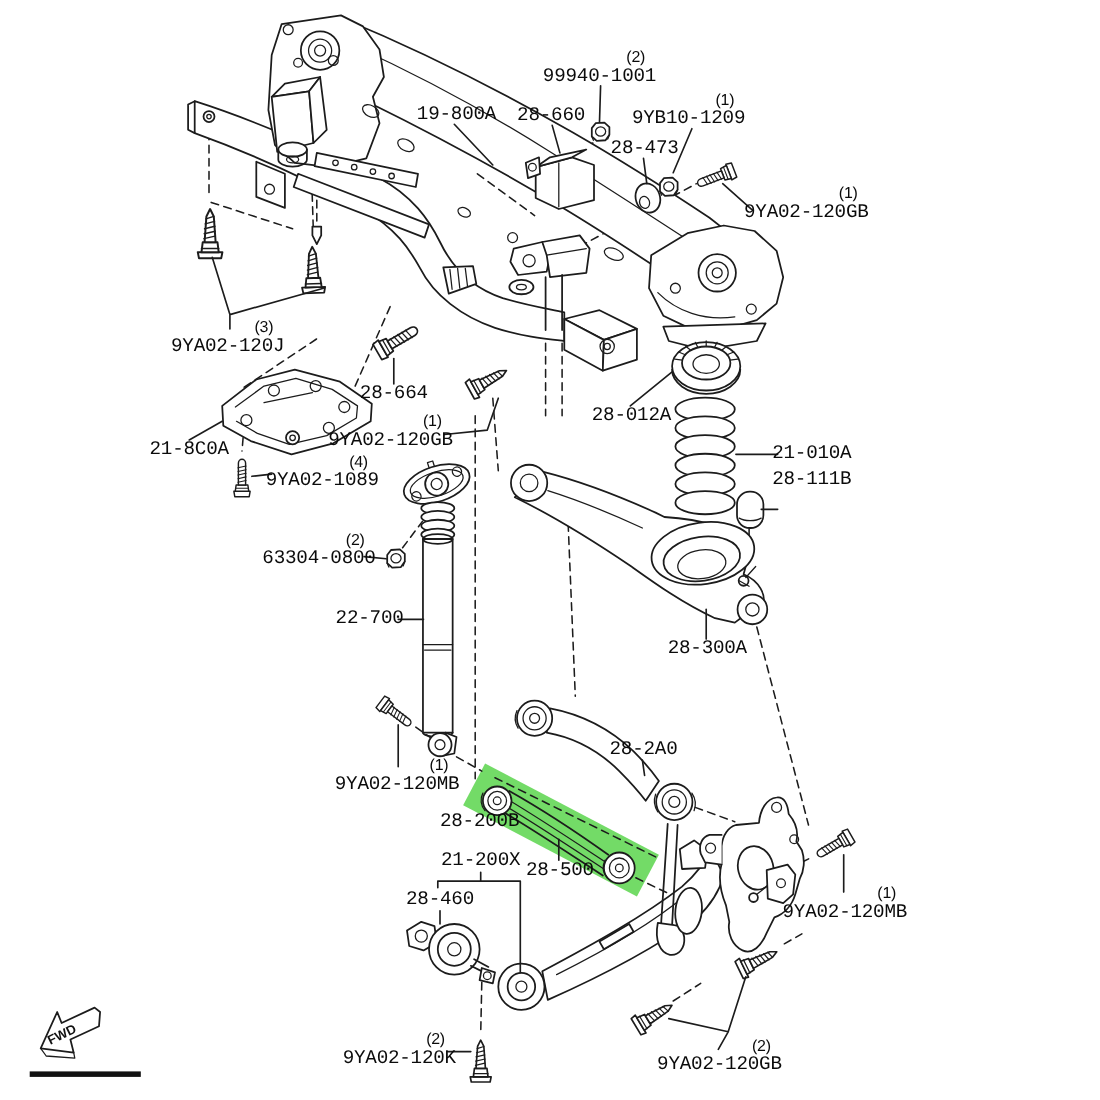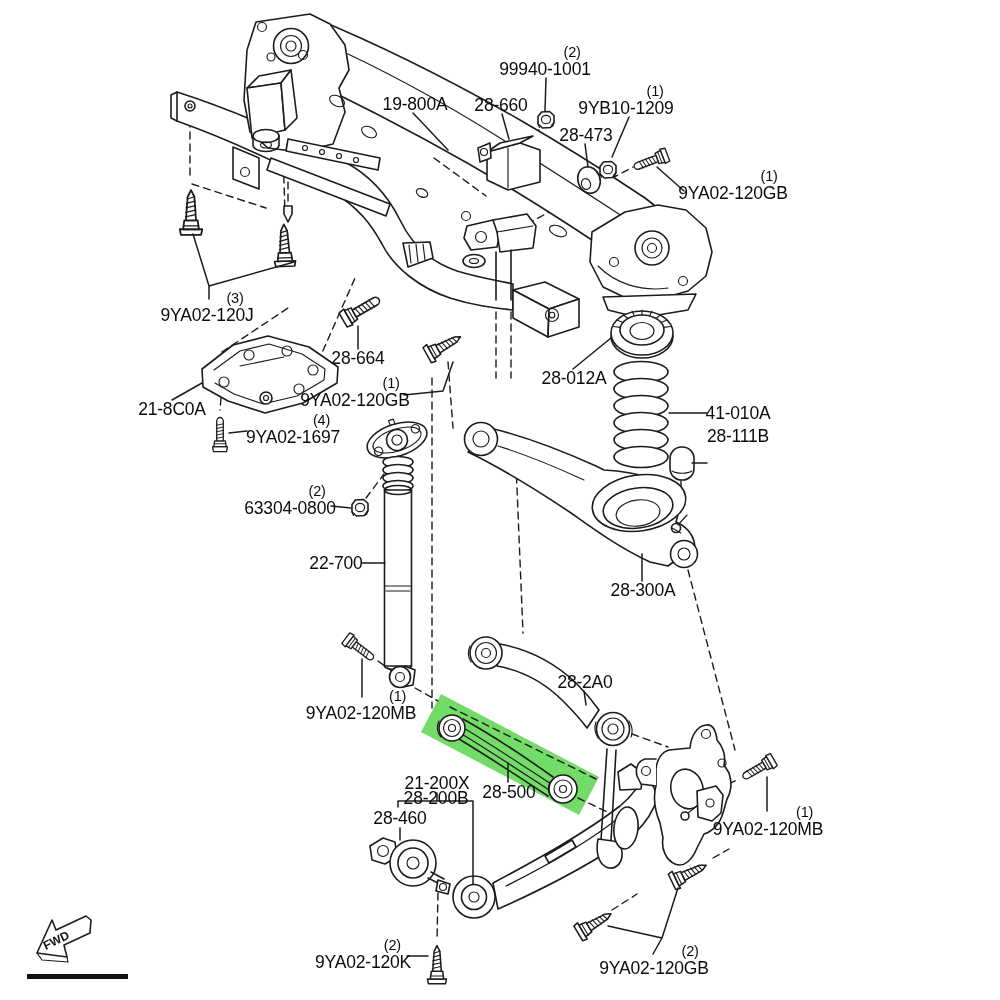--- a/index.html
+++ b/index.html
@@ -9,21 +9,21 @@
   .lineart{stroke:#1c1c1c;fill:none;stroke-linecap:round;stroke-linejoin:round;}
   .f{fill:#ffffff;}
   .w16{stroke-width:1.6;}
   .w12{stroke-width:1.15;}
   .dash{stroke-width:1.4;stroke-dasharray:7 5;}
   .lead{stroke-width:1.5;}
   .label{position:absolute;transform:translate(-50%,-50%);white-space:nowrap;
          color:#0b0b0b;font-size:17.5px;font-weight:500;letter-spacing:-0.2px;
          line-height:1.05;text-align:center;}
   .label .qty{display:block;font-size:14.5px;text-align:right;padding-right:10px;}
-  .label .pn{display:block;}
+  .label .pn{display:block;font-family:Liberation Mono, monospace;}
   .fwdtext{font-size:12px;font-weight:bold;fill:#111;stroke:none;}
 </style>
 </head>
 <body>
 
 <div class="stage">
 
 <svg width="1000" height="1000" viewBox="0 0 1000 1000">
 
   <polygon points="441,694 599,777 579,815 421,732" fill="#6CD95F" opacity="0.95"></polygon>
@@ -387,50 +387,50 @@
       <span class="pn">28-664</span>
     </div>
 <div class="label" style="left:355px;top:393px">
       <span class="qty">(1)</span>
       <span class="pn">9YA02-120GB</span>
     </div>
 <div class="label" style="left:574px;top:378px">
       <span class="pn">28-012A</span>
     </div>
 <div class="label" style="left:738px;top:413px">
-      <span class="pn">41-010A</span>
+      <span class="pn">21-010A</span>
     </div>
 <div class="label" style="left:738px;top:436px">
       <span class="pn">28-111B</span>
     </div>
 <div class="label" style="left:172px;top:409px">
       <span class="pn">21-8C0A</span>
     </div>
 <div class="label" style="left:293px;top:430px">
       <span class="qty">(4)</span>
-      <span class="pn">9YA02-1697</span>
+      <span class="pn">9YA02-1089</span>
     </div>
 <div class="label" style="left:290px;top:501px">
       <span class="qty">(2)</span>
       <span class="pn">63304-0800</span>
     </div>
 <div class="label" style="left:336px;top:563px">
       <span class="pn">22-700</span>
     </div>
 <div class="label" style="left:643px;top:590px">
       <span class="pn">28-300A</span>
     </div>
 <div class="label" style="left:361px;top:706px">
       <span class="qty">(1)</span>
       <span class="pn">9YA02-120MB</span>
     </div>
 <div class="label" style="left:585px;top:682px">
       <span class="pn">28-2A0</span>
     </div>
-<div class="label" style="left:436px;top:798px">
+<div class="label" style="left:436px;top:747px">
       <span class="pn">28-200B</span>
     </div>
 <div class="label" style="left:437px;top:783px">
       <span class="pn">21-200X</span>
     </div>
 <div class="label" style="left:509px;top:792px">
       <span class="pn">28-500</span>
     </div>
 <div class="label" style="left:400px;top:818px">
       <span class="pn">28-460</span>

